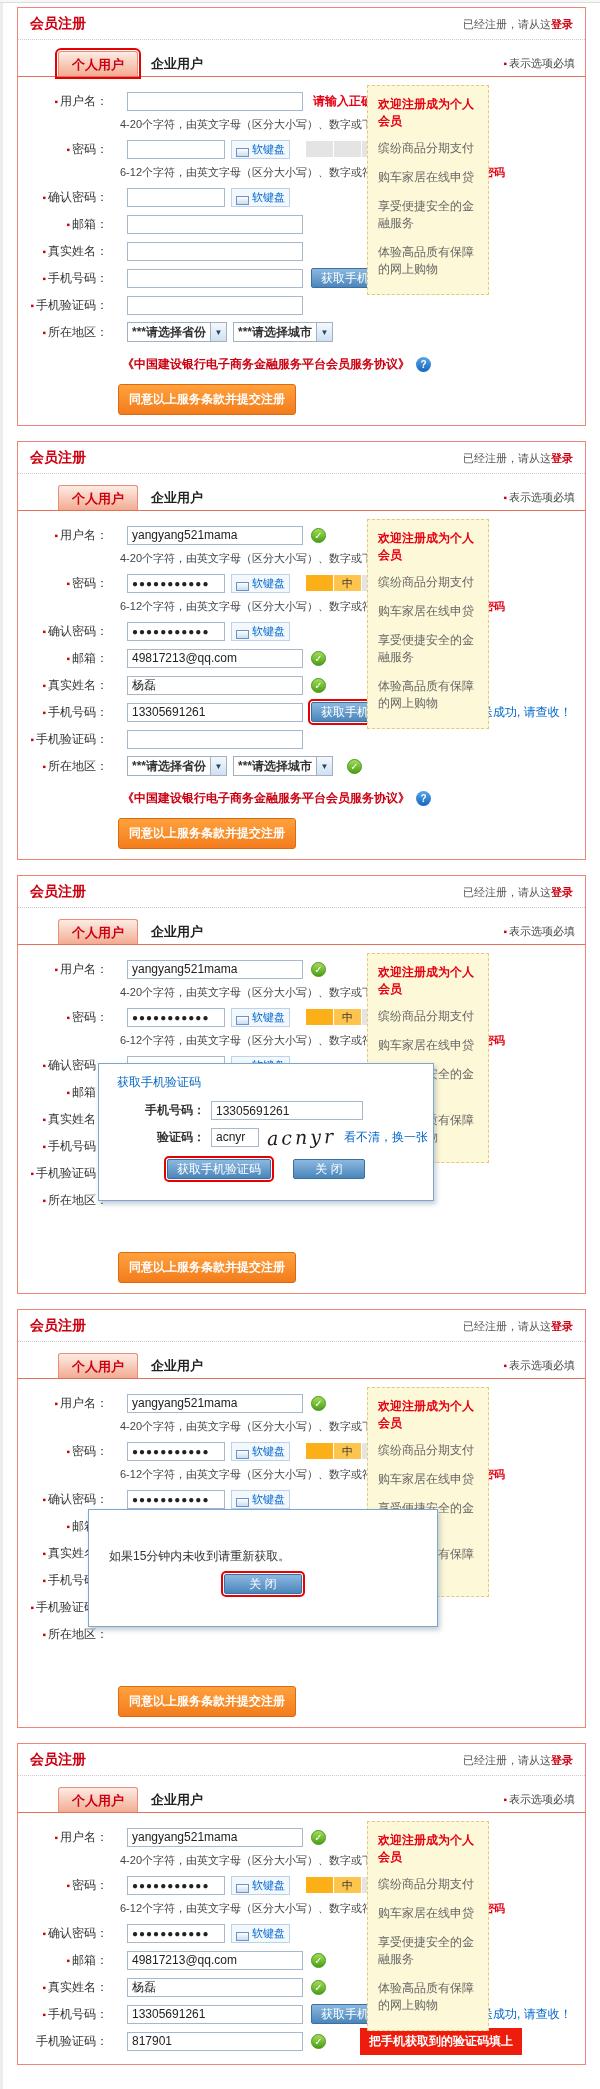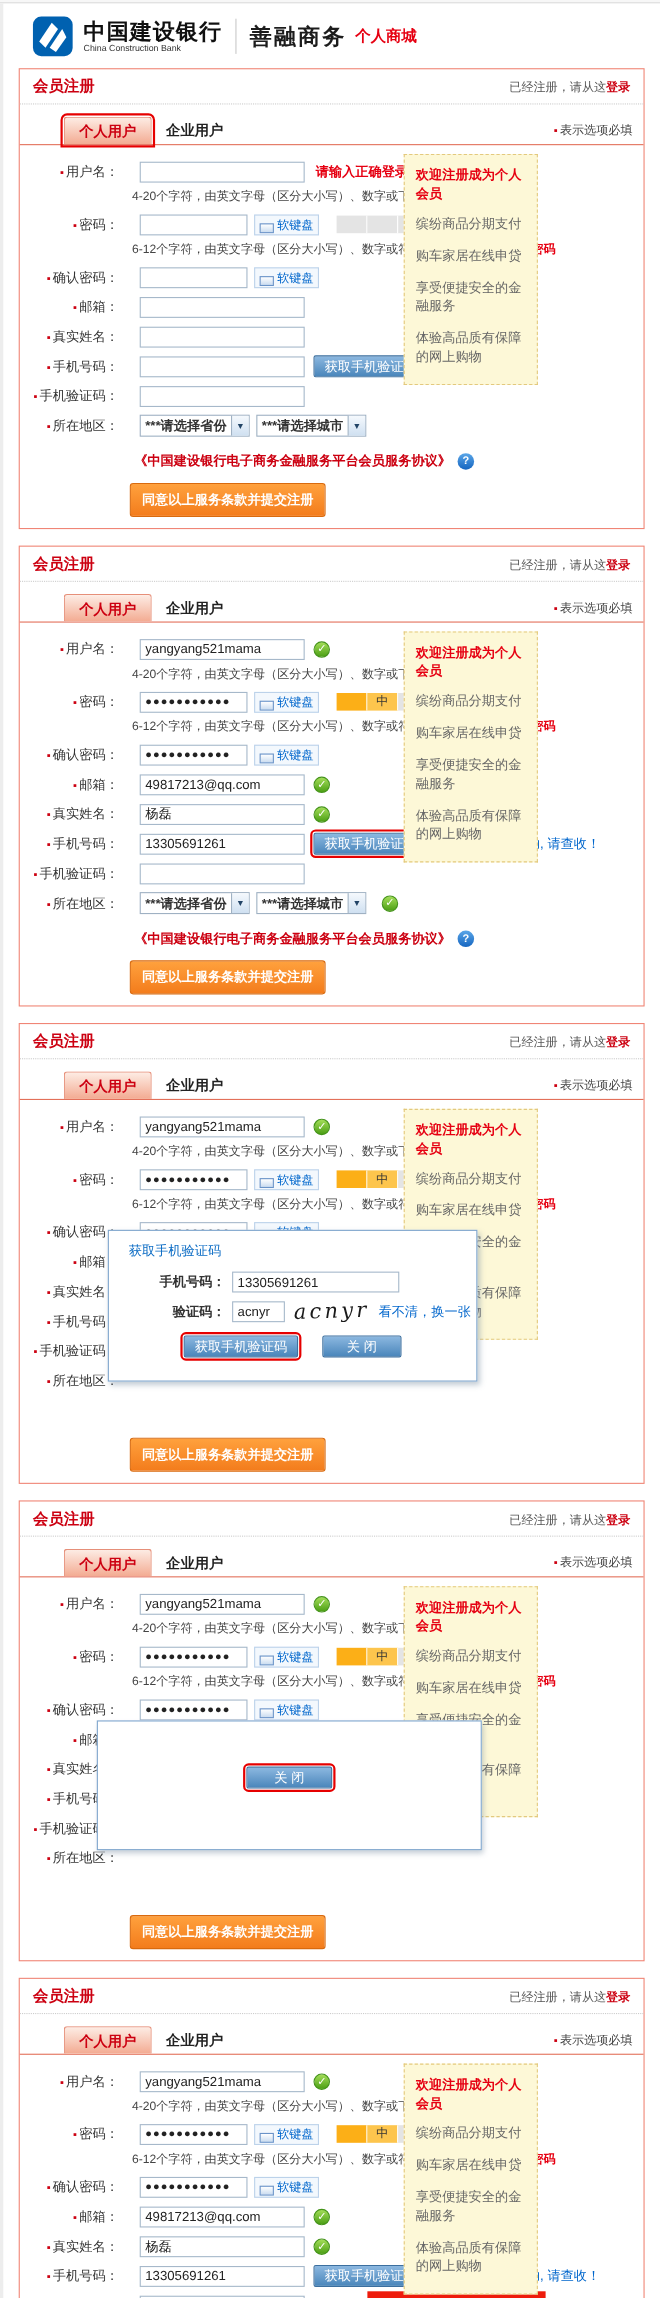--- a/index.html
+++ b/index.html
@@ -28,21 +28,21 @@
   .tab-enterprise{color:#222;}
   .req-note{position:absolute;right:10px;bottom:5px;font-size:11px;color:#444;}
   .req{color:#cc0011;font-style:normal;font-size:10px;margin-right:2px;}
   .annot{outline:2px solid #e60000;outline-offset:1px;}
   
   .form{position:relative;padding-top:12px;}
   .row{display:flex;align-items:center;height:24px;margin-bottom:3px;}
   .lbl{width:96px;text-align:right;flex:none;padding-right:6px;color:#333;}
   .rowc{display:flex;align-items:center;margin-left:13px;}
   .rowc.hid{visibility:hidden;}
-  input.txt{width:150px;height:19px;border:1px solid #a6b8ca;padding:0 4px;font-size:12px;font-family:inherit;color:#222;background:#fff;}
+  input.txt{width:176px;height:19px;border:1px solid #a6b8ca;padding:0 4px;font-size:12px;font-family:inherit;color:#222;background:#fff;}
   input.pwd{width:98px;font-size:10px;font-weight:bold;letter-spacing:1px;}
   .err{color:#e60012;font-weight:bold;margin-left:10px;white-space:nowrap;}
   .chk{width:15px;height:15px;border-radius:50%;background:linear-gradient(#a3dd58,#4c9f15);border:1px solid #44931a;color:#fff;font-size:10px;font-weight:bold;display:inline-flex;align-items:center;justify-content:center;margin-left:8px;flex:none;}
   .softkey{display:inline-flex;align-items:flex-end;margin-left:6px;border:1px solid #bcd2ea;background:#f3f8fd;color:#0066cc;font-size:11px;padding:1px 4px;cursor:pointer;white-space:nowrap;}
   .kbd-ico{width:13px;height:9px;border:1px solid #6a93c8;background:linear-gradient(#fff,#cadcf0);display:inline-block;margin-right:3px;}
   .meter{display:flex;margin-left:16px;}
   .m-cell{width:28px;height:16px;background:#e4e4e4;border-right:1px solid #fff;font-size:11px;text-align:center;line-height:16px;color:#333;}
   .m-on1{background:#fcaf17;}
   .m-on2{background:#fdc54d;}
   .hint{margin:0 0 4px 102px;height:17px;line-height:17px;font-size:11px;color:#444;white-space:nowrap;}
@@ -76,34 +76,20 @@
   .ms-line{margin:0 0 9px 20px;color:#333;font-size:12px;}
   .ms-btn-row{display:flex;justify-content:center;margin-top:3px;}
   .ms-btn-row .btn-blue{margin-left:0;min-width:78px;}
 </style>
 </head>
 <body>
 
 <div class="topline"></div>
 <div class="page">
 
-  <div class="site-header">
-    <svg class="logo" viewBox="0 0 40 40">
-      <rect x="1" y="1" width="38" height="38" rx="8" fill="#0061b0"></rect>
-      <path d="M7 25 L19 7 L25 13 L13 31 Z" fill="#fff"></path>
-      <path d="M17 31 L29 13 L33 21 L23 35 Z" fill="#fff"></path>
-    </svg>
-    <div class="brand-col">
-      <span class="brand-cn">中国建设银行</span>
-      <span class="brand-en">China Construction Bank</span>
-    </div>
-    <div class="divider"></div>
-    <span class="biz">善融商务</span>
-    <span class="mall">个人商城</span>
-  </div>
 
   <div id="panels">
       <section class="panel">
         <div class="p-head">
           <span class="p-title">会员注册</span>
           <span class="p-reg"><span>已经注册，请从这</span><a>登录</a></span>
         </div>
         <div class="tabs">
           <span class="tab tab-personal annot">个人用户</span>
           <span class="tab tab-enterprise">企业用户</span>
@@ -444,20 +430,21 @@
           </div><div class="agree hid">
             <a>《中国建设银行电子商务金融服务平台会员服务协议》</a>
             <span class="help">?</span>
           </div><span class="btn-submit">同意以上服务条款并提交注册</span><aside class="sidebar">
             <div class="sb-title">欢迎注册成为个人会员</div>
             <div class="sb-item">缤纷商品分期支付</div>
             <div class="sb-item">购车家居在线申贷</div>
             <div class="sb-item">享受便捷安全的金融服务</div>
             <div class="sb-item">体验高品质有保障的网上购物</div>
           </aside><div class="modal modal-sent">
+            <p class="ms-line">如果15分钟内未收到请重新获取。</p>
             <div class="ms-btn-row">
               <span class="btn-blue annot">关 闭</span>
             </div>
           </div></div>
       </section>
       <section class="panel">
         <div class="p-head">
           <span class="p-title">会员注册</span>
           <span class="p-reg"><span>已经注册，请从这</span><a>登录</a></span>
         </div>

